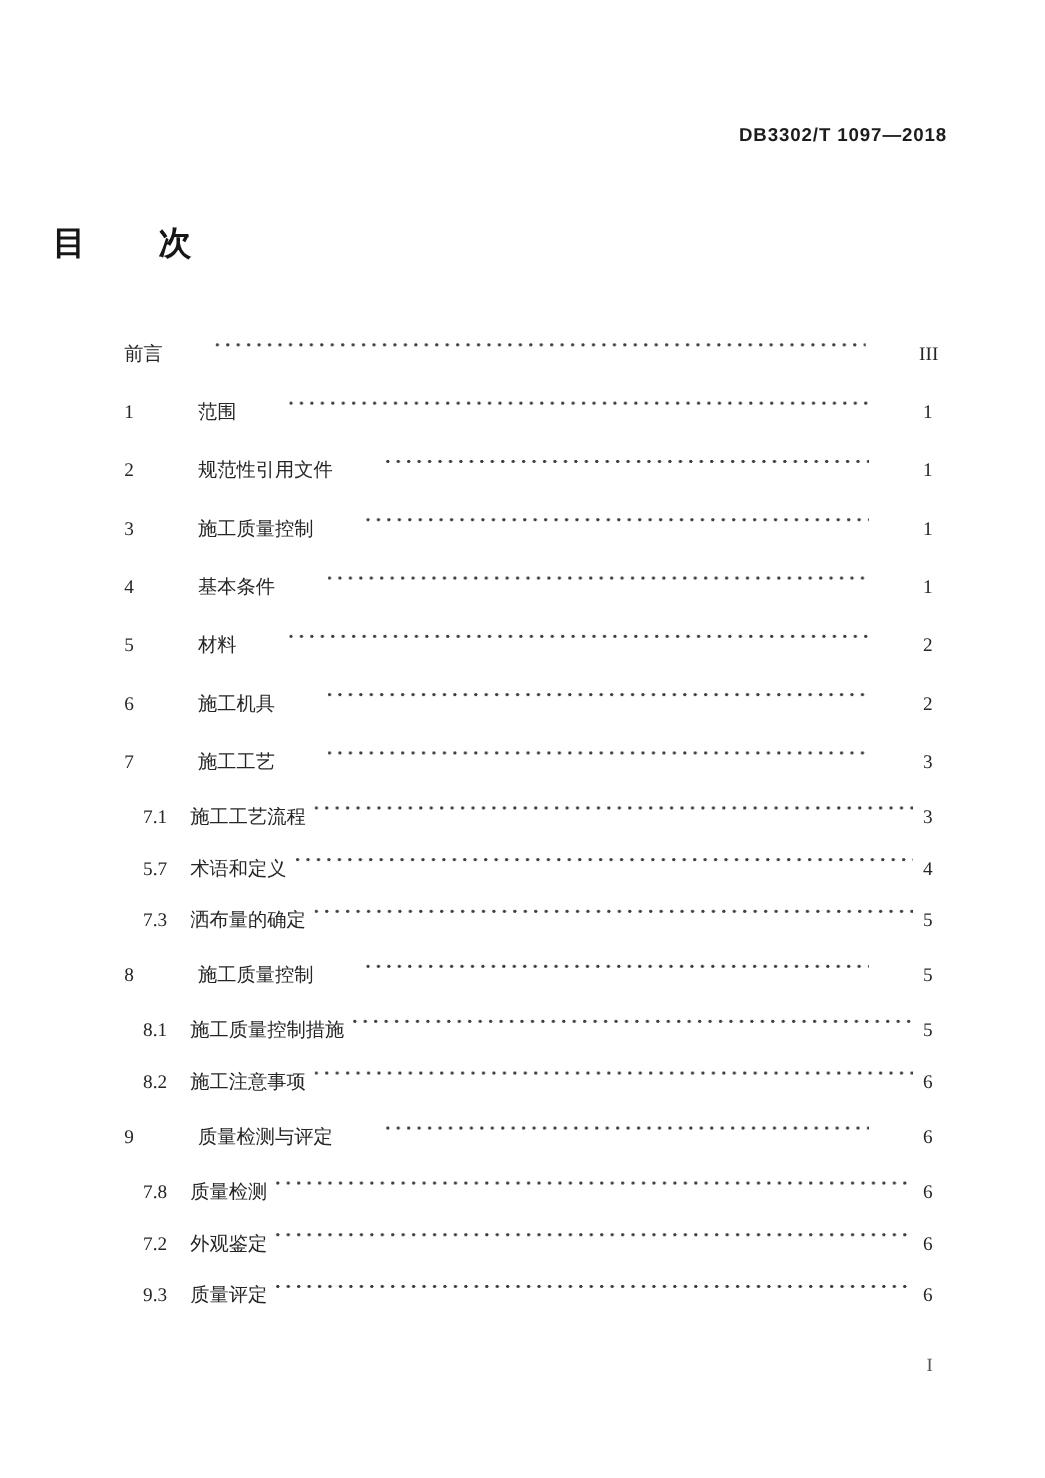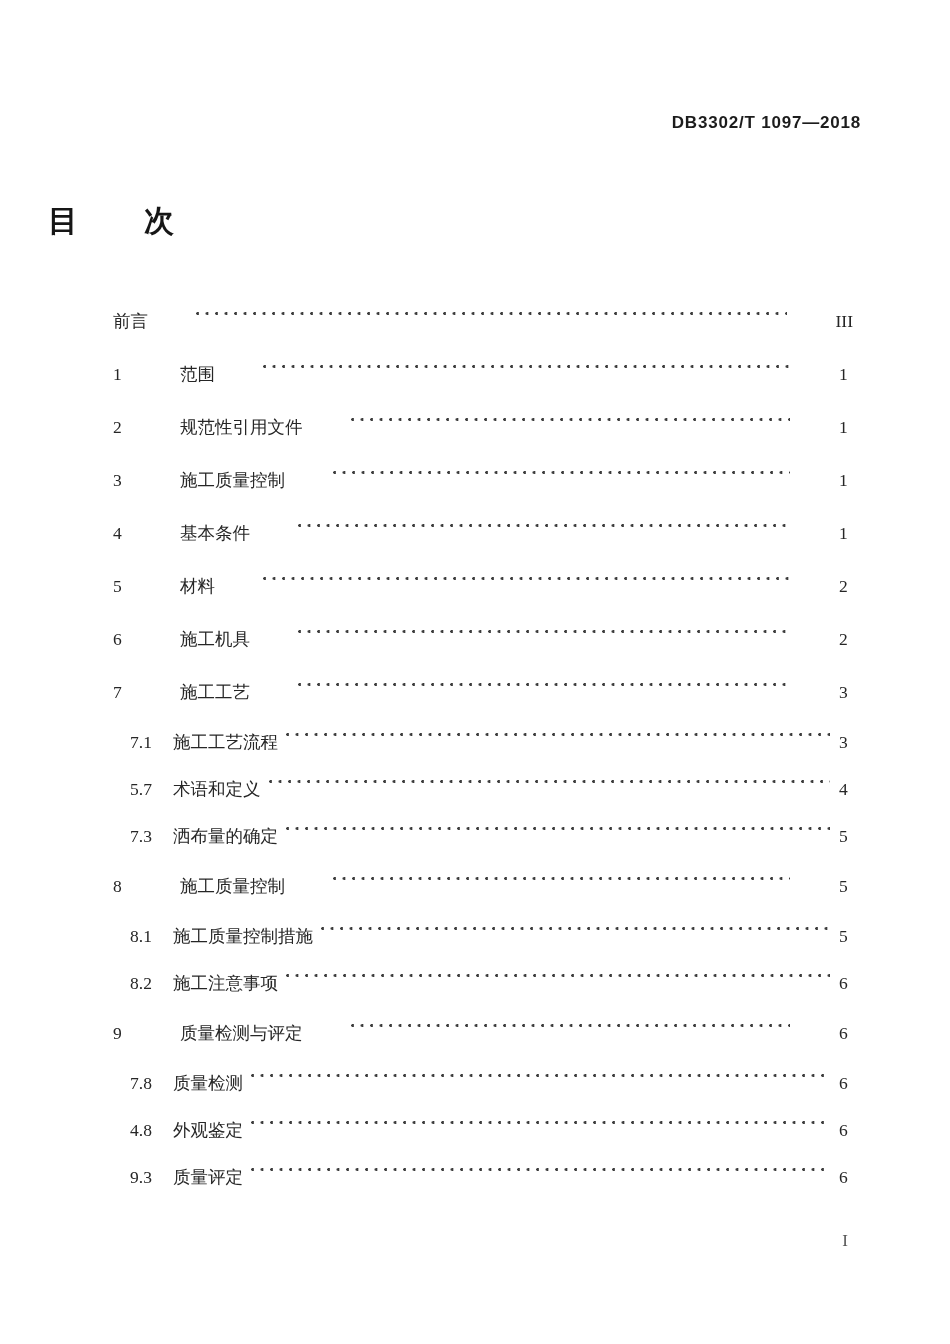--- a/index.html
+++ b/index.html
@@ -189,21 +189,21 @@
       <span class="dots"></span>
       <span class="pg">6</span>
     </div>
     <div class="toc-row level-1">
       <span class="num">7.8</span>
       <span class="label">质量检测</span>
       <span class="dots"></span>
       <span class="pg">6</span>
     </div>
     <div class="toc-row level-1">
-      <span class="num">4.8</span>
+      <span class="num">7.2</span>
       <span class="label">外观鉴定</span>
       <span class="dots"></span>
       <span class="pg">6</span>
     </div>
     <div class="toc-row level-1">
       <span class="num">9.3</span>
       <span class="label">质量评定</span>
       <span class="dots"></span>
       <span class="pg">6</span>
     </div>

